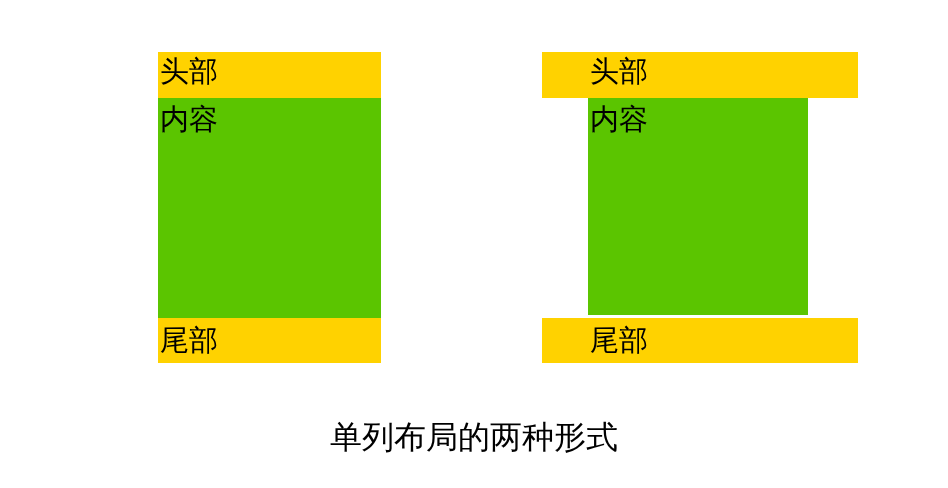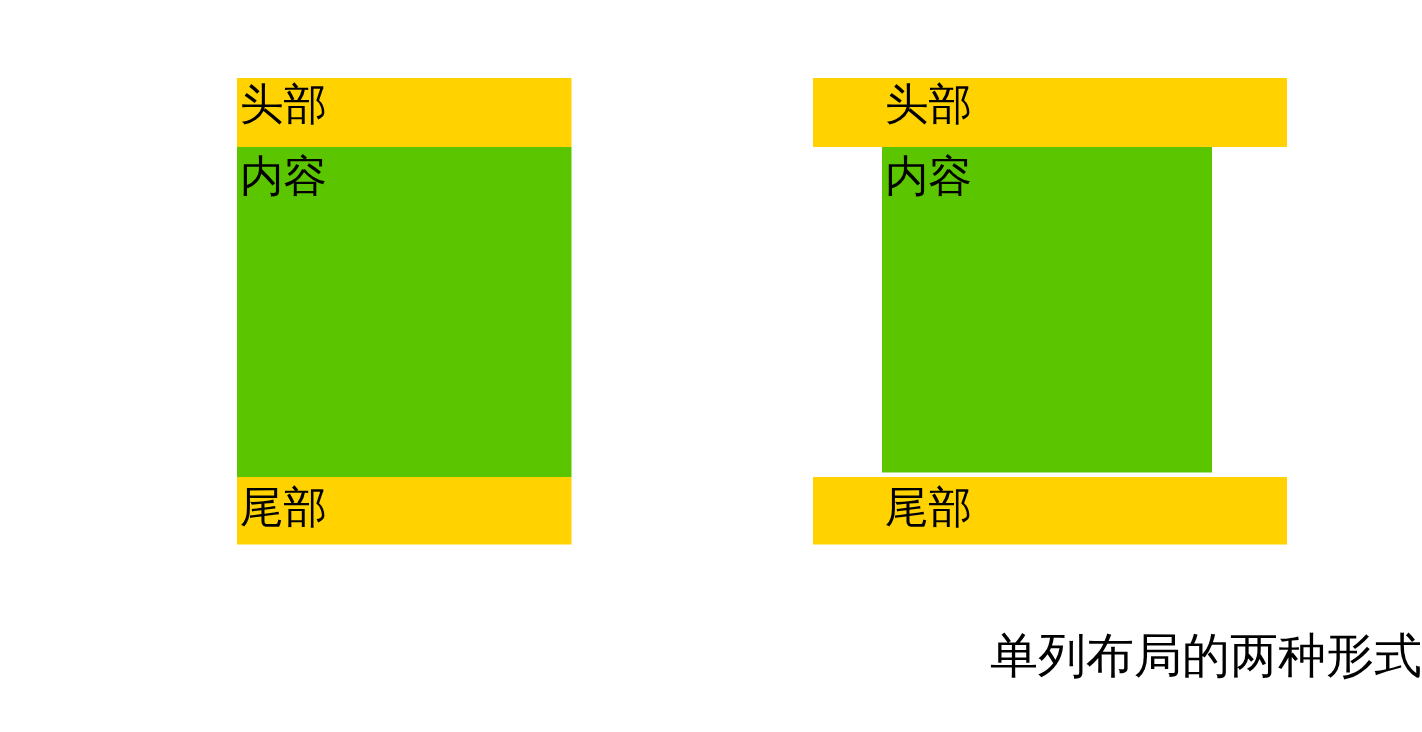--- a/index.html
+++ b/index.html
@@ -27,21 +27,21 @@
     position: absolute;
     box-sizing: border-box;
     display: block;
   }
   .block-label {
     position: absolute;
     font-size: 29px;
     line-height: 1;
     color: #000000;
     white-space: nowrap;
-    font-family: Liberation Mono, monospace;
+    font-family: Liberation Sans, sans-serif;
   }
 
   
   #layout-a-header {
     left: 158px;
     top: 52px;
     width: 223px;
     height: 46px;
   }
   #layout-a-content {
@@ -82,21 +82,21 @@
   #layout-b-header-label { left: 590px; top: 57px; }
   #layout-b-content-label { left: 590px; top: 105px; }
   #layout-b-footer-label { left: 590px; top: 326px; }
 
   
   #diagram-caption {
     position: absolute;
     left: 0;
     top: 418px;
     width: 948px;
-    text-align: right;
+    text-align: center;
     font-size: 32px;
     line-height: 1.2;
     color: #000000;
     font-family: "DejaVu Sans", "Liberation Sans", sans-serif;
   }
 </style>
 </head>
 <body style="background-color: rgb(255, 255, 255);">
 
 <div id="diagram-canvas">

